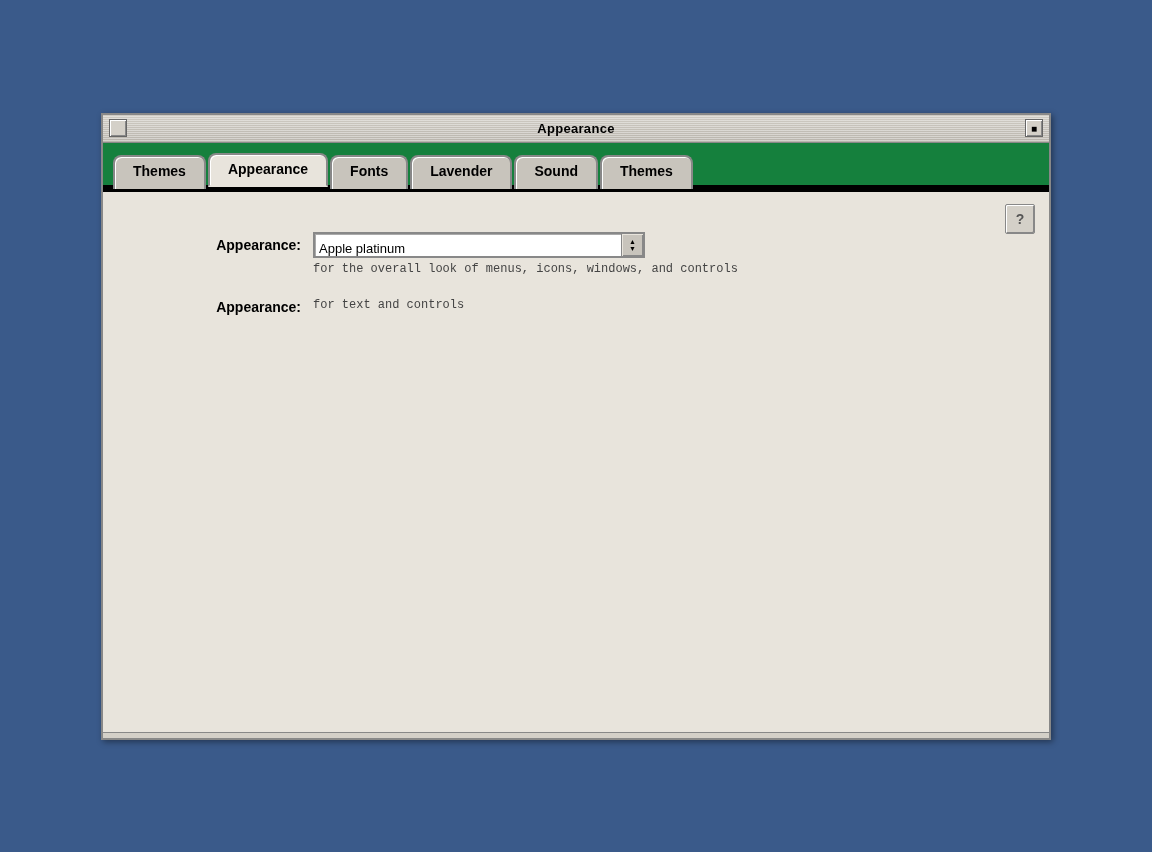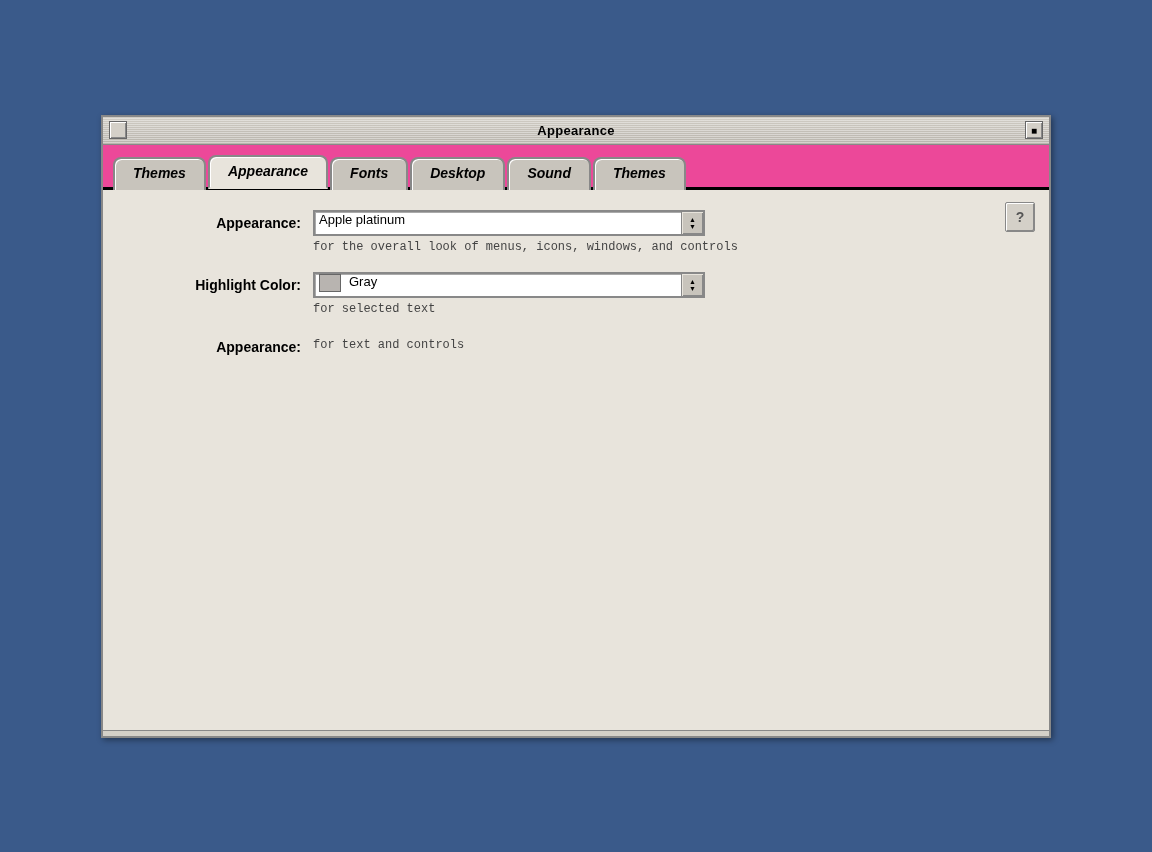--- a/index.html
+++ b/index.html
@@ -85,24 +85,23 @@
       position: relative;
       z-index: 1;
       box-shadow: inset 1px 1px 0 #fff, inset -1px -1px 0 #888;
       font-size: 11px;
       font-weight: bold;
     }
 
     .tabs-row {
       display: flex;
       padding: 8px 10px 0 10px;
-      background: #ec4899;
-      border-bottom: 3px solid #000000;
-      position: relative;
-      font-style: italic;
+      background: #15803d;
+      border-bottom: 7px solid #000000;
+      position: relative;
     }
 
     .tab {
       padding: 6px 18px 8px 18px;
       border: 2px solid #888;
       border-bottom: none;
       background: #d4d0c8;
       cursor: pointer;
       font-size: 14px;
       font-weight: bold;
@@ -146,20 +145,21 @@
       justify-content: center;
       cursor: pointer;
       box-shadow: inset 1px 1px 0 #fff, inset -1px -1px 0 #888;
       font-size: 14px;
       font-weight: bold;
       color: #555;
       border-radius: 2px;
     }
 
     .form-section {
+      margin-top: 20px;
     }
 
     .form-row {
       display: flex;
       align-items: flex-start;
       margin-bottom: 18px;
     }
 
     .form-label {
       font-size: 14px;
@@ -178,25 +178,25 @@
 
     .form-hint {
       font-size: 12px;
       color: #444;
       margin-top: 4px;
       font-family: "Monaco", "Courier", monospace;
     }
 
     .select-wrapper {
       display: flex;
-      align-items: flex-start;
+      align-items: flex-end;
       border: 2px solid #888;
       background: #fff;
       box-shadow: inset 1px 1px 0 #aaa, inset -1px -1px 0 #fff;
-      width: 392px;
+      width: 332px;
       height: 26px;
       position: relative;
     }
 
     .select-swatch {
       width: 22px;
       height: 18px;
       margin-left: 4px;
       margin-right: 4px;
       border: 1px solid #666;
@@ -267,21 +267,21 @@
     <div class="tab">
       <span>Themes</span>
     </div>
     <div class="tab active">
       <span>Appearance</span>
     </div>
     <div class="tab">
       <span>Fonts</span>
     </div>
     <div class="tab">
-      <span>Desktop</span>
+      <span>Lavender</span>
     </div>
     <div class="tab">
       <span>Sound</span>
     </div>
     <div class="tab">
       <span>Themes</span>
     </div>
   </div>
 
   <div class="content-area">
@@ -299,34 +299,20 @@
             <span class="select-text">Apple platinum</span>
             <div class="select-arrows">
               <span class="arrow-up">▲</span>
               <span class="arrow-down">▼</span>
             </div>
           </div>
           <div class="form-hint">for the overall look of menus, icons, windows, and controls</div>
         </div>
       </div>
 
-      <div class="form-row">
-        <div class="form-label">Highlight Color:</div>
-        <div class="form-field-group">
-          <div class="select-wrapper">
-            <div class="select-swatch swatch-gray"></div>
-            <span class="select-text">Gray</span>
-            <div class="select-arrows">
-              <span class="arrow-up">▲</span>
-              <span class="arrow-down">▼</span>
-            </div>
-          </div>
-          <div class="form-hint">for selected text</div>
-        </div>
-      </div>
 
       <div class="form-row">
         <div class="form-label">Appearance:</div>
         <div class="form-field-group">
           <div class="form-hint">for text and controls</div>
         </div>
       </div>
 
     </div>
   </div>

